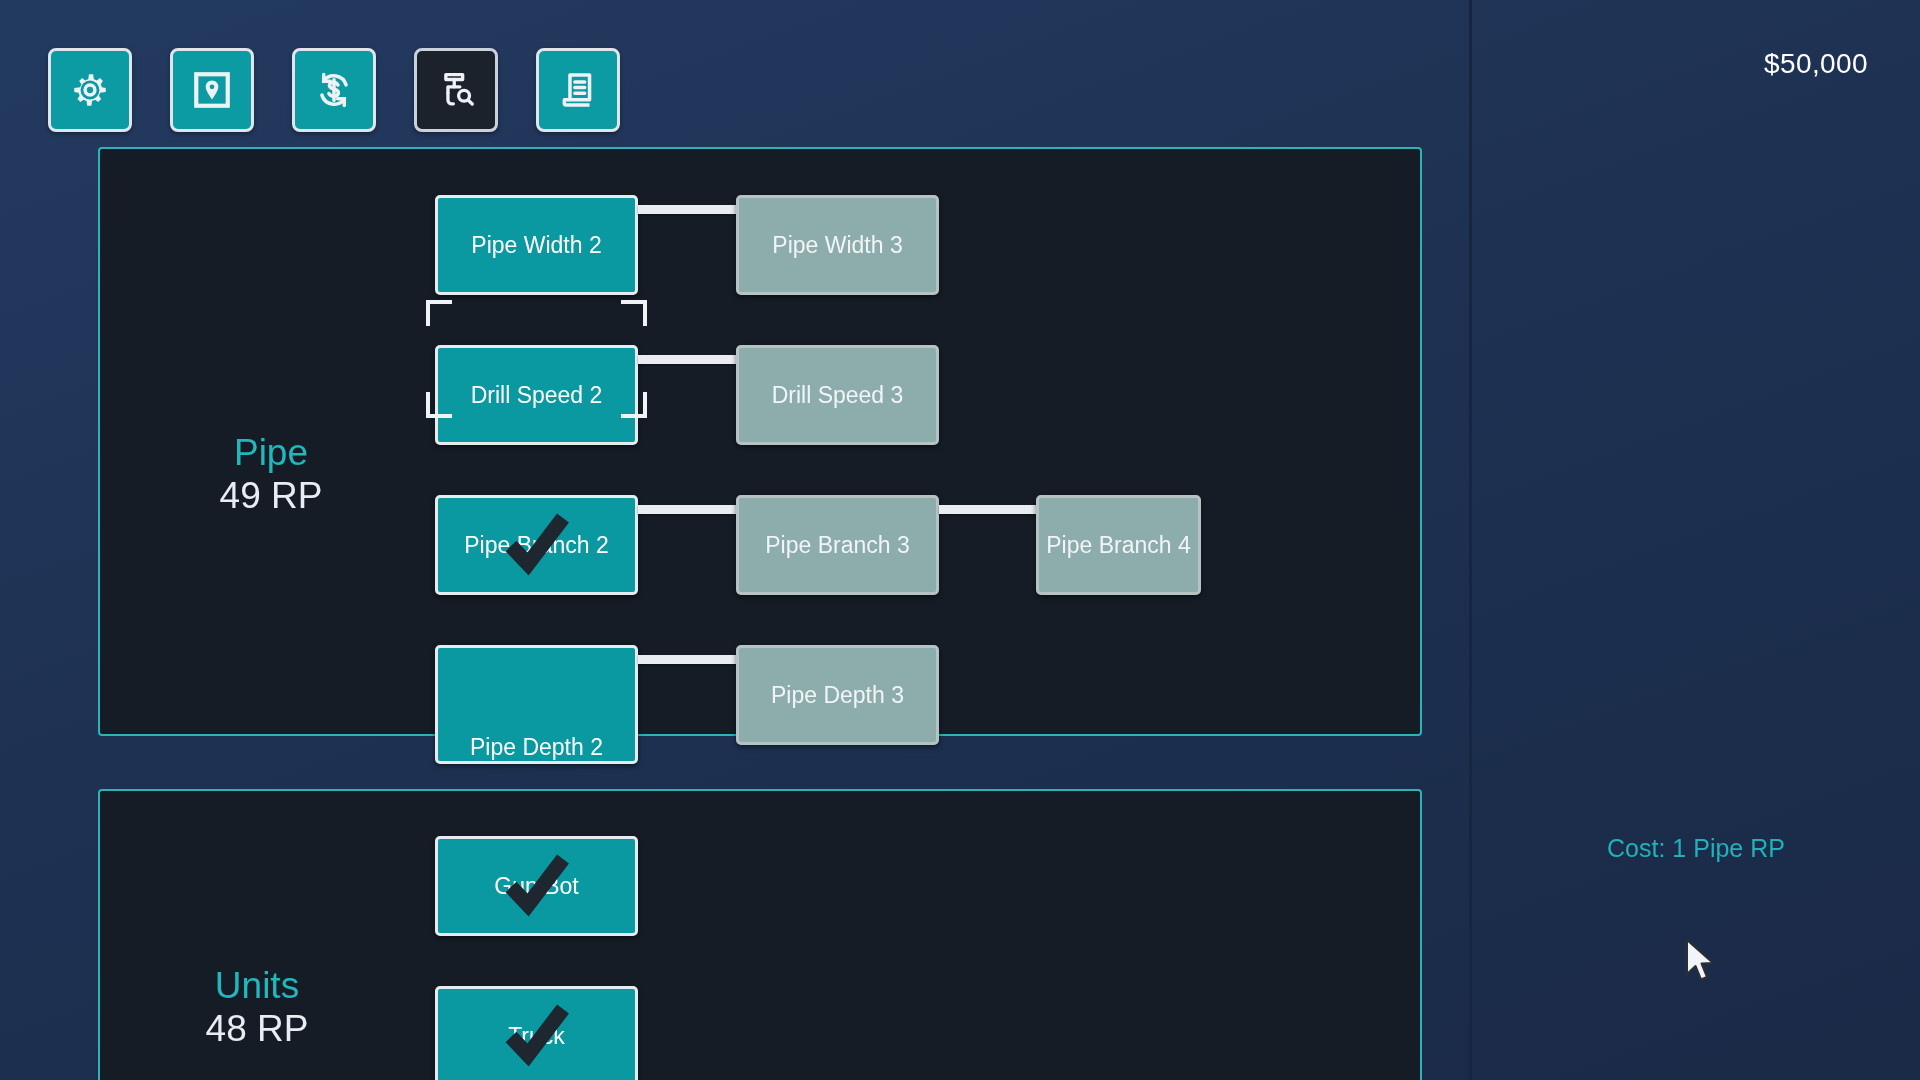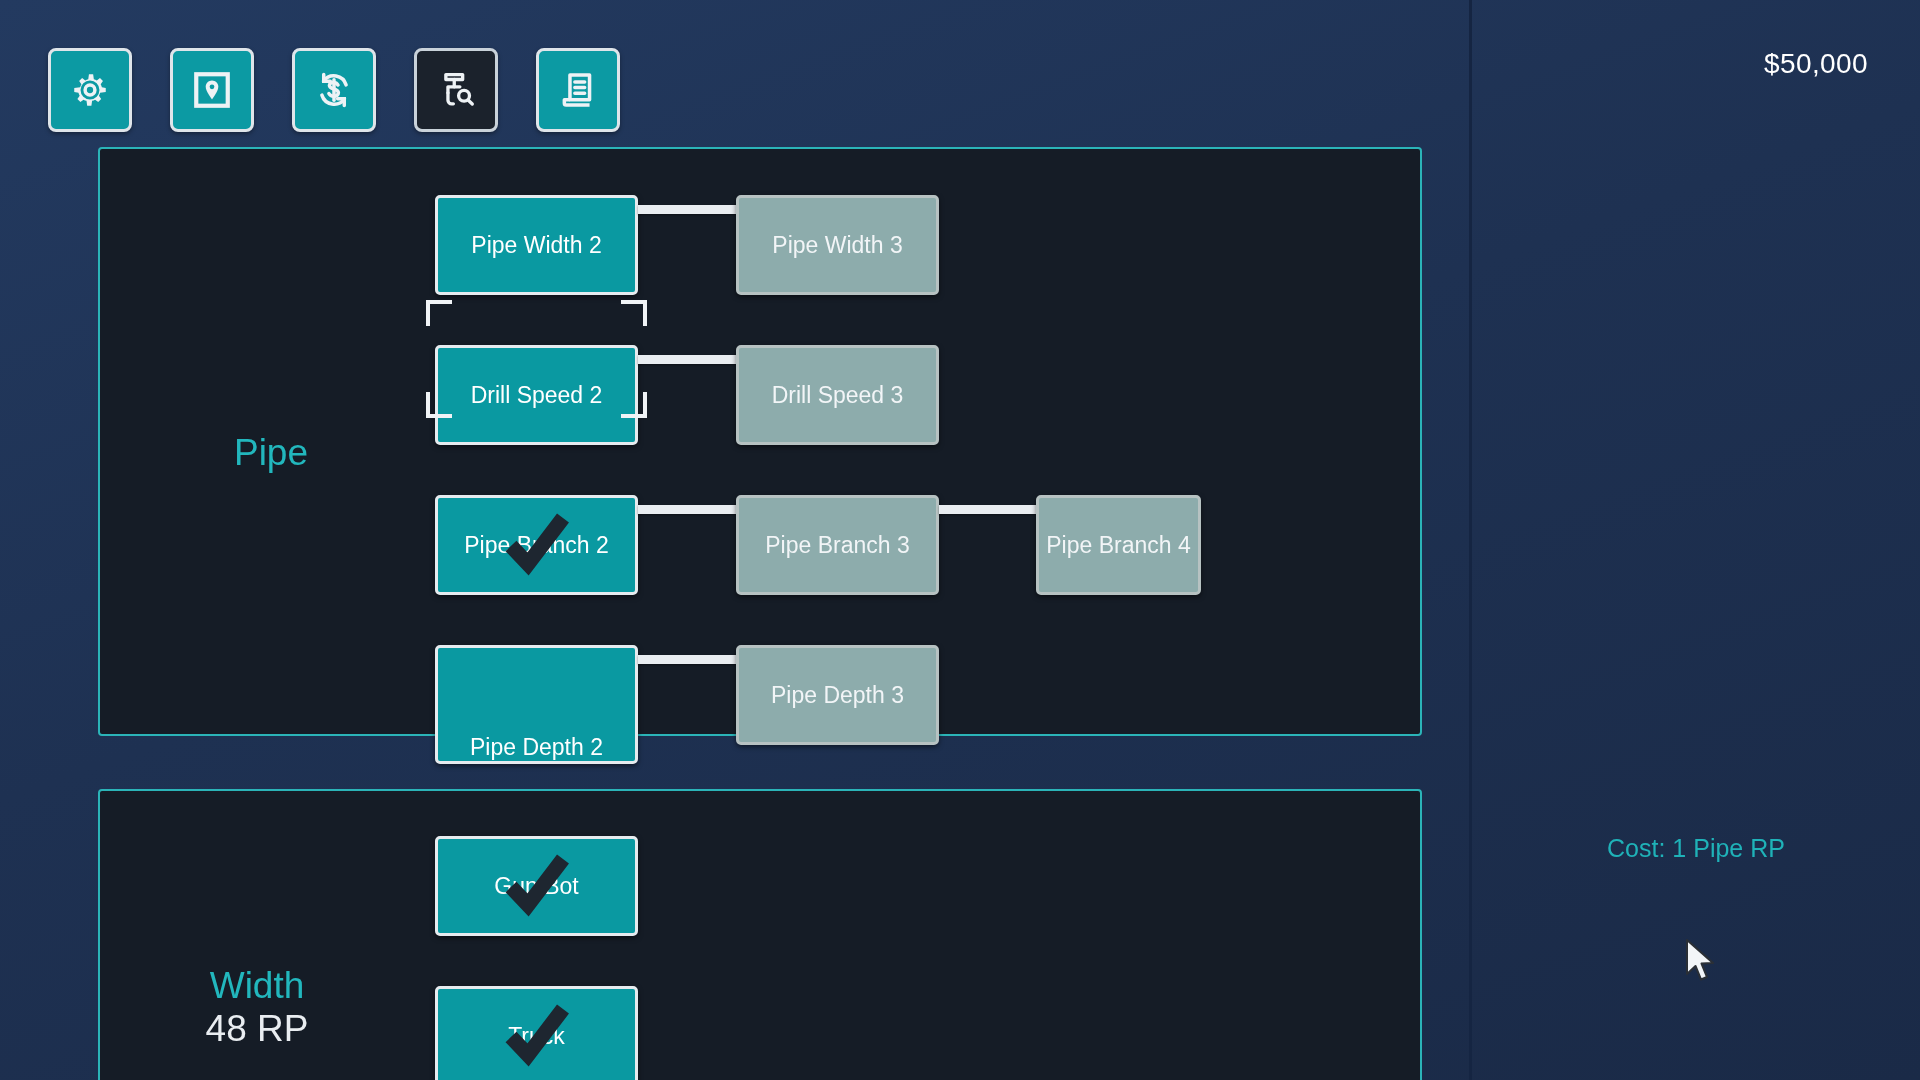--- a/index.html
+++ b/index.html
@@ -179,23 +179,24 @@
         </svg>
       </span>
     </div>
   </div>
 
   <div class="panel" id="panel-pipe"></div>
   <div class="panel" id="panel-units"></div>
 
   <div class="cat-label" id="cat-pipe" style="left:151px;top:400px;margin-top:32px;">
     <div class="cat-name">Pipe</div>
+    <div class="cat-rp">49 RP</div>
   </div>
   <div class="cat-label" id="cat-units" style="left:137px;top:965px;">
-    <div class="cat-name">Width</div>
+    <div class="cat-name">Units</div>
     <div class="cat-rp">48 RP</div>
   </div>
 
   <div id="tree-layer">
       <div class="node unlocked" style="left: 435px; top: 159px; width: 203px; height: 100px;">
         <span class="lbl">Pipe Width 2</span>
       </div>
       <div class="edge" style="left: 638px; top: 205px; width: 98px;"></div>
       <div class="node locked" style="left: 736px; top: 159px; width: 203px; height: 100px;">
         <span class="lbl">Pipe Width 3</span>

